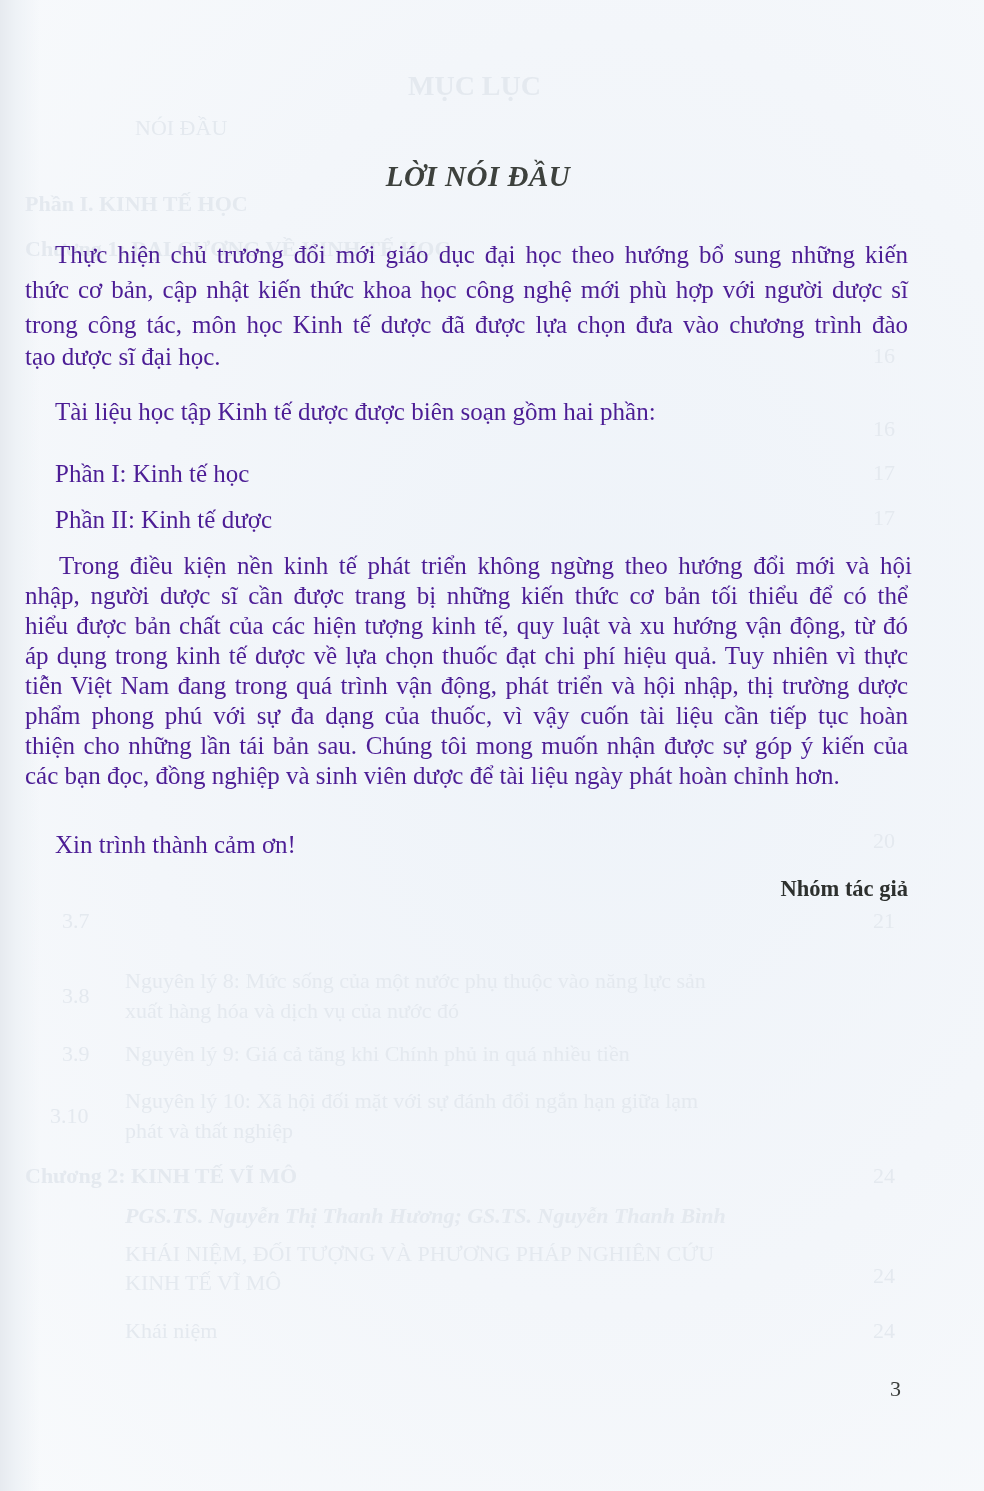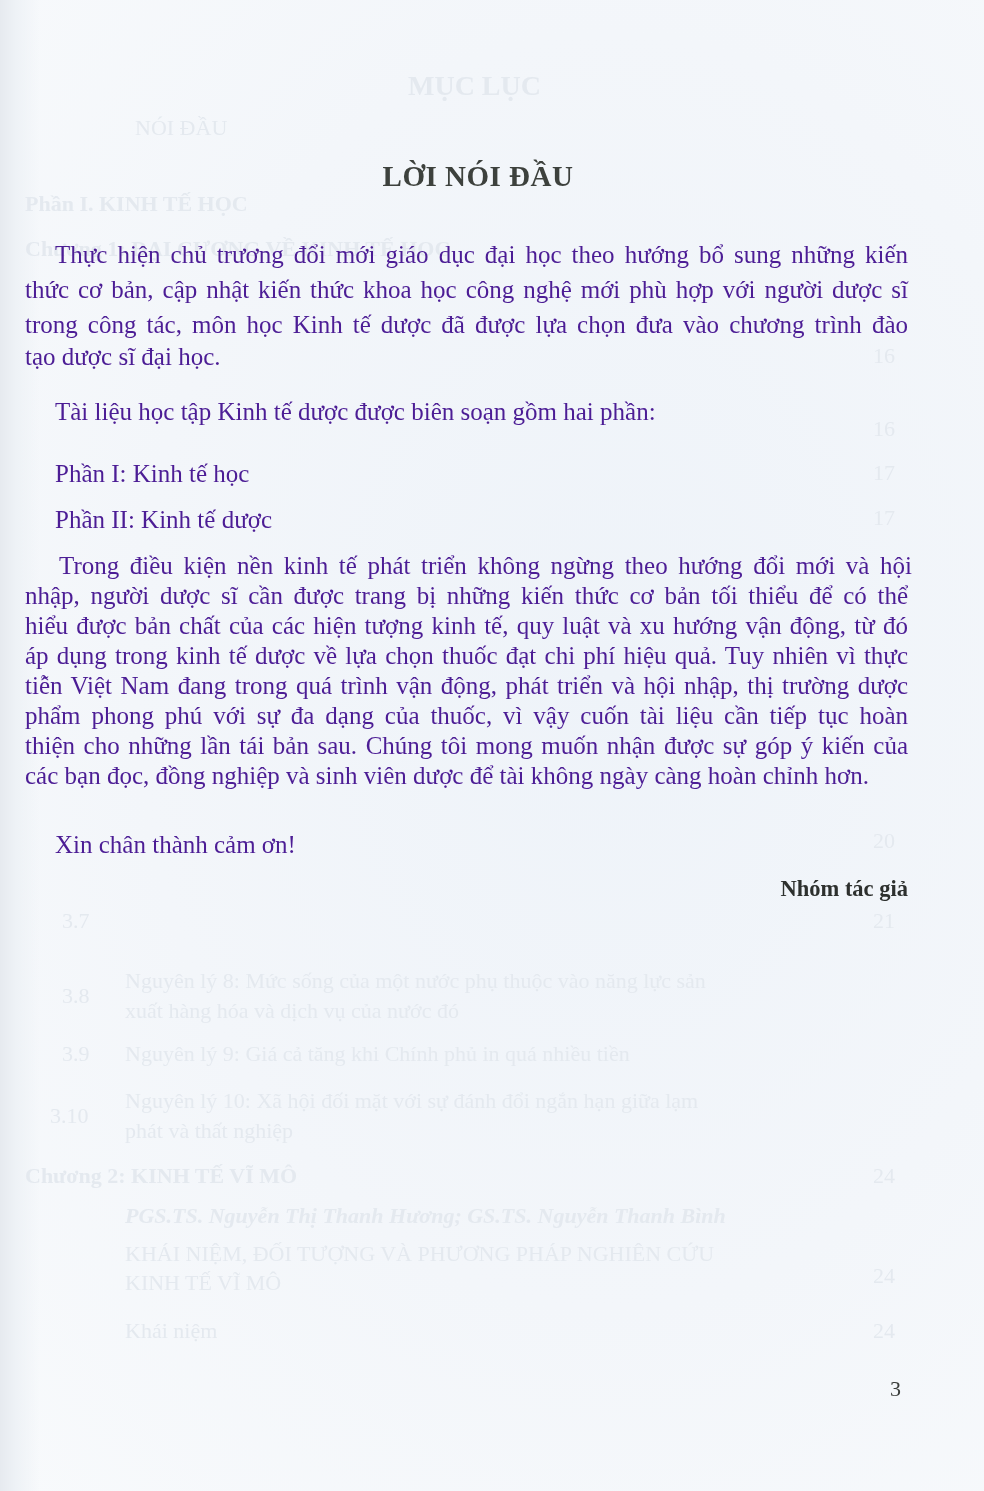--- a/index.html
+++ b/index.html
@@ -20,21 +20,21 @@
   }
   .bleed { position: absolute; left: 0; top: 0; width: 984px; height: 1491px; color: #e4e9ef; padding-left: 32px; }
   .bleed div { position: absolute; white-space: nowrap; font-size: 22px; line-height: 1; }
   .bleed .b-title { font-size: 28px; font-weight: bold; }
   .bleed .b-bold { font-weight: bold; }
   .bleed .b-ital { font-style: italic; font-weight: bold; }
 
   .title {
     position: absolute; top: 160px; left: 0; width: 956px; text-align: center;
     font-family: "Liberation Serif", "DejaVu Serif", serif;
-    font-weight: bold; font-size: 29px; letter-spacing: 0.5px; color: #3d413d;
+    font-weight: bold; font-size: 29px; letter-spacing: 0.5px; color: #3d413d; font-style: italic;
   }
   .line {
     position: absolute; white-space: nowrap; font-size: 25px; line-height: 1;
     color: #4c1d95;
   }
   .justify {
     text-align: justify; text-align-last: justify; white-space: normal;
   }
   .signature {
     position: absolute; top: 876px; right: 76px; font-weight: bold; font-size: 22.5px;
@@ -94,20 +94,20 @@
 <div class="line" style="top:507px;left:55px;">Phần II: Kinh tế dược</div>
 
 <div>
   <div class="line justify" style="top:553px;left:59px;width:853px;">Trong điều kiện nền kinh tế phát triển không ngừng theo hướng đổi mới và hội</div>
   <div class="line justify" style="top:583px;left:25px;width:883px;">nhập, người dược sĩ cần được trang bị những kiến thức cơ bản tối thiểu để có thể</div>
   <div class="line justify" style="top:613px;left:25px;width:883px;">hiểu được bản chất của các hiện tượng kinh tế, quy luật và xu hướng vận động, từ đó</div>
   <div class="line justify" style="top:643px;left:25px;width:883px;">áp dụng trong kinh tế dược về lựa chọn thuốc đạt chi phí hiệu quả. Tuy nhiên vì thực</div>
   <div class="line justify" style="top:673px;left:25px;width:883px;">tiễn Việt Nam đang trong quá trình vận động, phát triển và hội nhập, thị trường dược</div>
   <div class="line justify" style="top:703px;left:25px;width:883px;">phẩm phong phú với sự đa dạng của thuốc, vì vậy cuốn tài liệu cần tiếp tục hoàn</div>
   <div class="line justify" style="top:733px;left:25px;width:883px;">thiện cho những lần tái bản sau. Chúng tôi mong muốn nhận được sự góp ý kiến của</div>
-  <div class="line" style="top:763px;left:25px;">các bạn đọc, đồng nghiệp và sinh viên dược để tài không ngày càng hoàn chỉnh hơn.</div>
+  <div class="line" style="top:763px;left:25px;">các bạn đọc, đồng nghiệp và sinh viên dược để tài liệu ngày phát hoàn chỉnh hơn.</div>
 </div>
 
-<div class="line" style="top:832px;left:55px;">Xin chân thành cảm ơn!</div>
+<div class="line" style="top:832px;left:55px;">Xin trình thành cảm ơn!</div>
 
 <div class="signature">Nhóm tác giả</div>
 
 <div class="page-number">3</div>
 
 </body></html>

